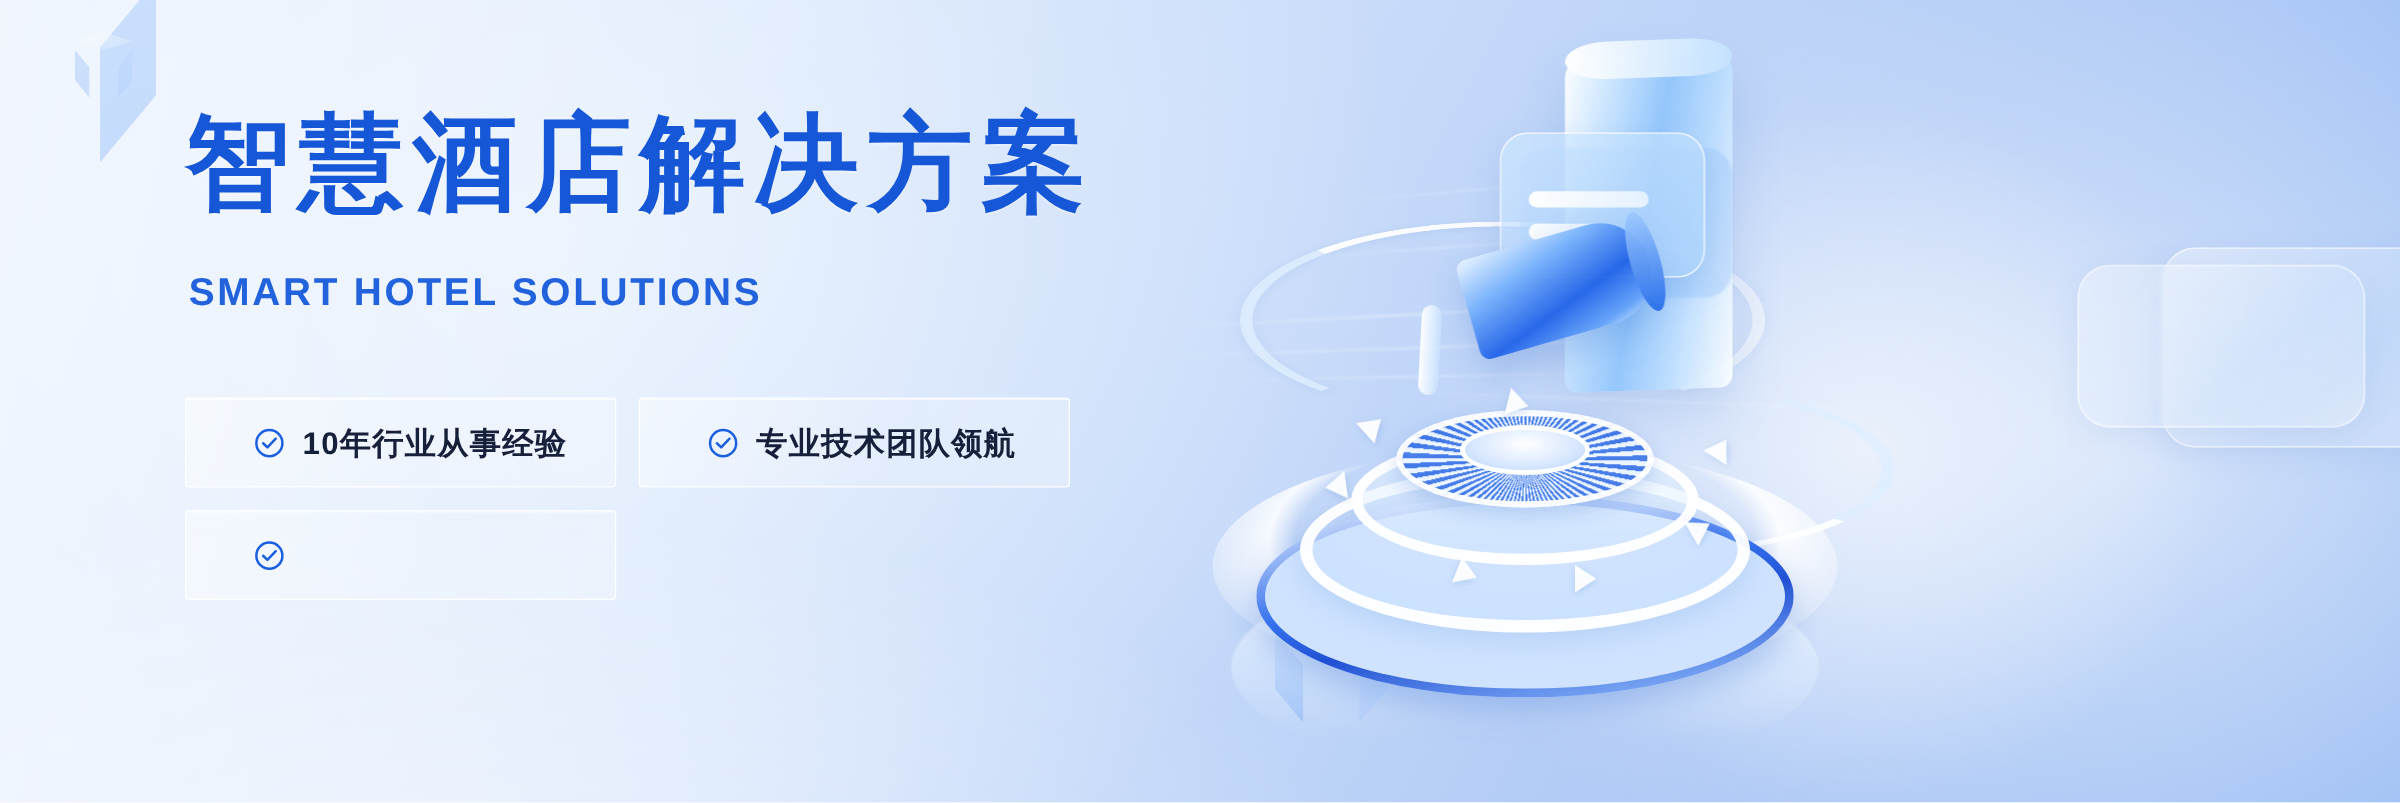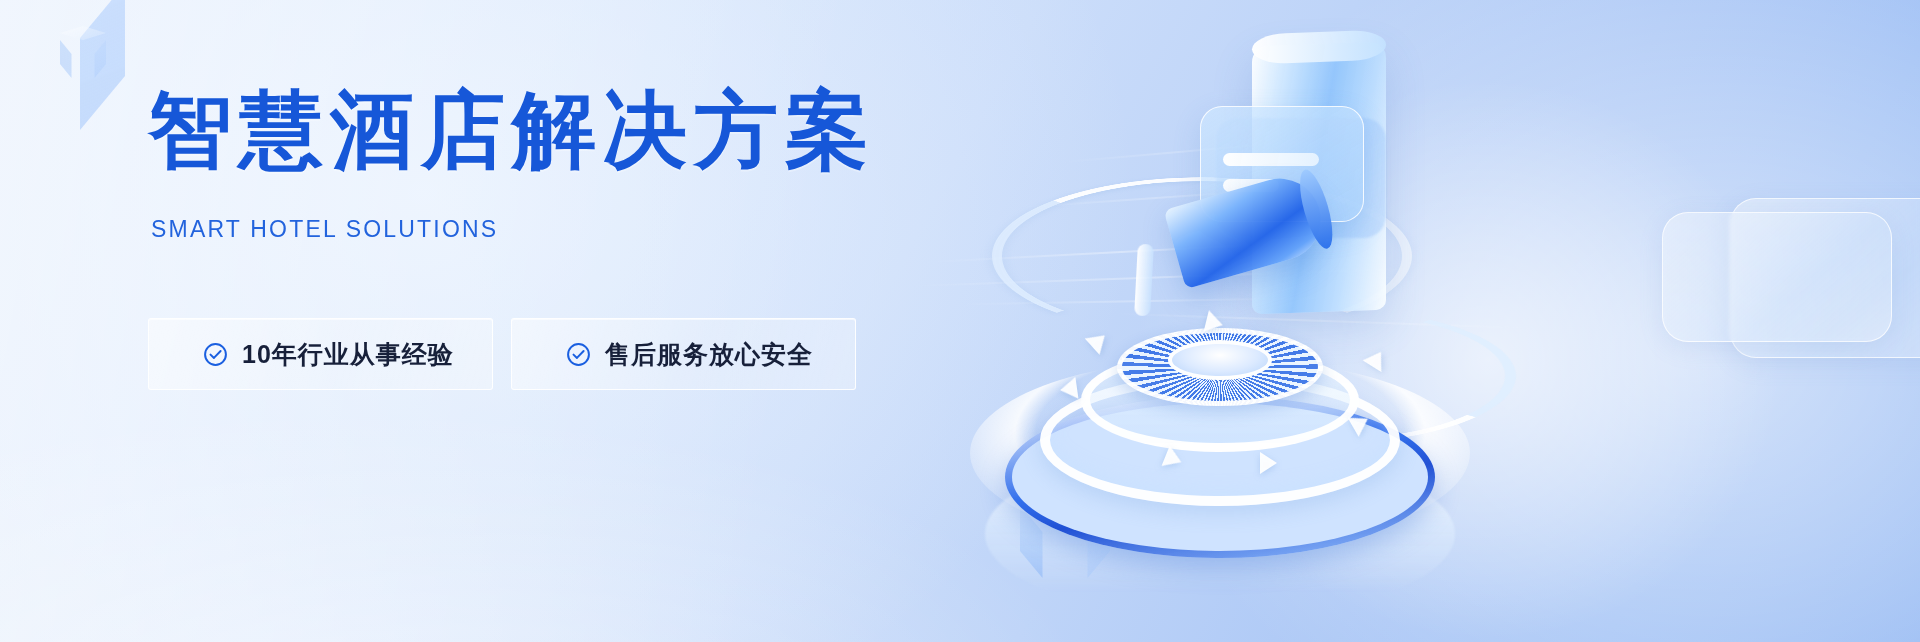--- a/index.html
+++ b/index.html
@@ -267,22 +267,22 @@
     font-size:84px;
     font-weight:700;
     letter-spacing:7px;
     color:#1657d8;
     line-height:1;
     white-space:nowrap;
     text-shadow:0 2px 0 rgba(255,255,255,.3);
   }
   .subtitle{
     position:absolute; top:216px; left:3px;
-    font-size:23px;
-    font-weight:400;
+    font-size:31px;
+    font-weight:700;
     letter-spacing:2.2px;
     color:#2263dd;
     white-space:nowrap;
   }
 
   .features{
     position:absolute; top:318px; left:0;
     display:grid;
     grid-template-columns:345px 345px;
     grid-gap:18px 18px;
@@ -388,25 +388,31 @@
     <div class="features">
 
       <div class="feature">
         <svg class="check" viewBox="0 0 24 24">
           <circle cx="12" cy="12" r="10" fill="none" stroke="#1a5fe0" stroke-width="1.9"></circle>
           <path d="M7.2 12.1 L10.5 15.3 L16.9 8.6" fill="none" stroke="#1a5fe0" stroke-width="1.9" stroke-linecap="round" stroke-linejoin="round"></path>
         </svg>
         <span class="ftext">10年行业从事经验</span>
       </div>
 
-
-
       <div class="feature">
         <svg class="check" viewBox="0 0 24 24">
           <circle cx="12" cy="12" r="10" fill="none" stroke="#1a5fe0" stroke-width="1.9"></circle>
           <path d="M7.2 12.1 L10.5 15.3 L16.9 8.6" fill="none" stroke="#1a5fe0" stroke-width="1.9" stroke-linecap="round" stroke-linejoin="round"></path>
         </svg>
-        <span class="ftext">售后服务放心安全</span>
+        <span class="ftext">专业技术团队领航</span>
+      </div>
+
+
+      <div class="feature">
+        <svg class="check" viewBox="0 0 24 24">
+          <circle cx="12" cy="12" r="10" fill="none" stroke="#1a5fe0" stroke-width="1.9"></circle>
+          <path d="M7.2 12.1 L10.5 15.3 L16.9 8.6" fill="none" stroke="#1a5fe0" stroke-width="1.9" stroke-linecap="round" stroke-linejoin="round"></path>
+        </svg>
       </div>
 
     </div>
   </div>
 </div>
 
 </body></html>

